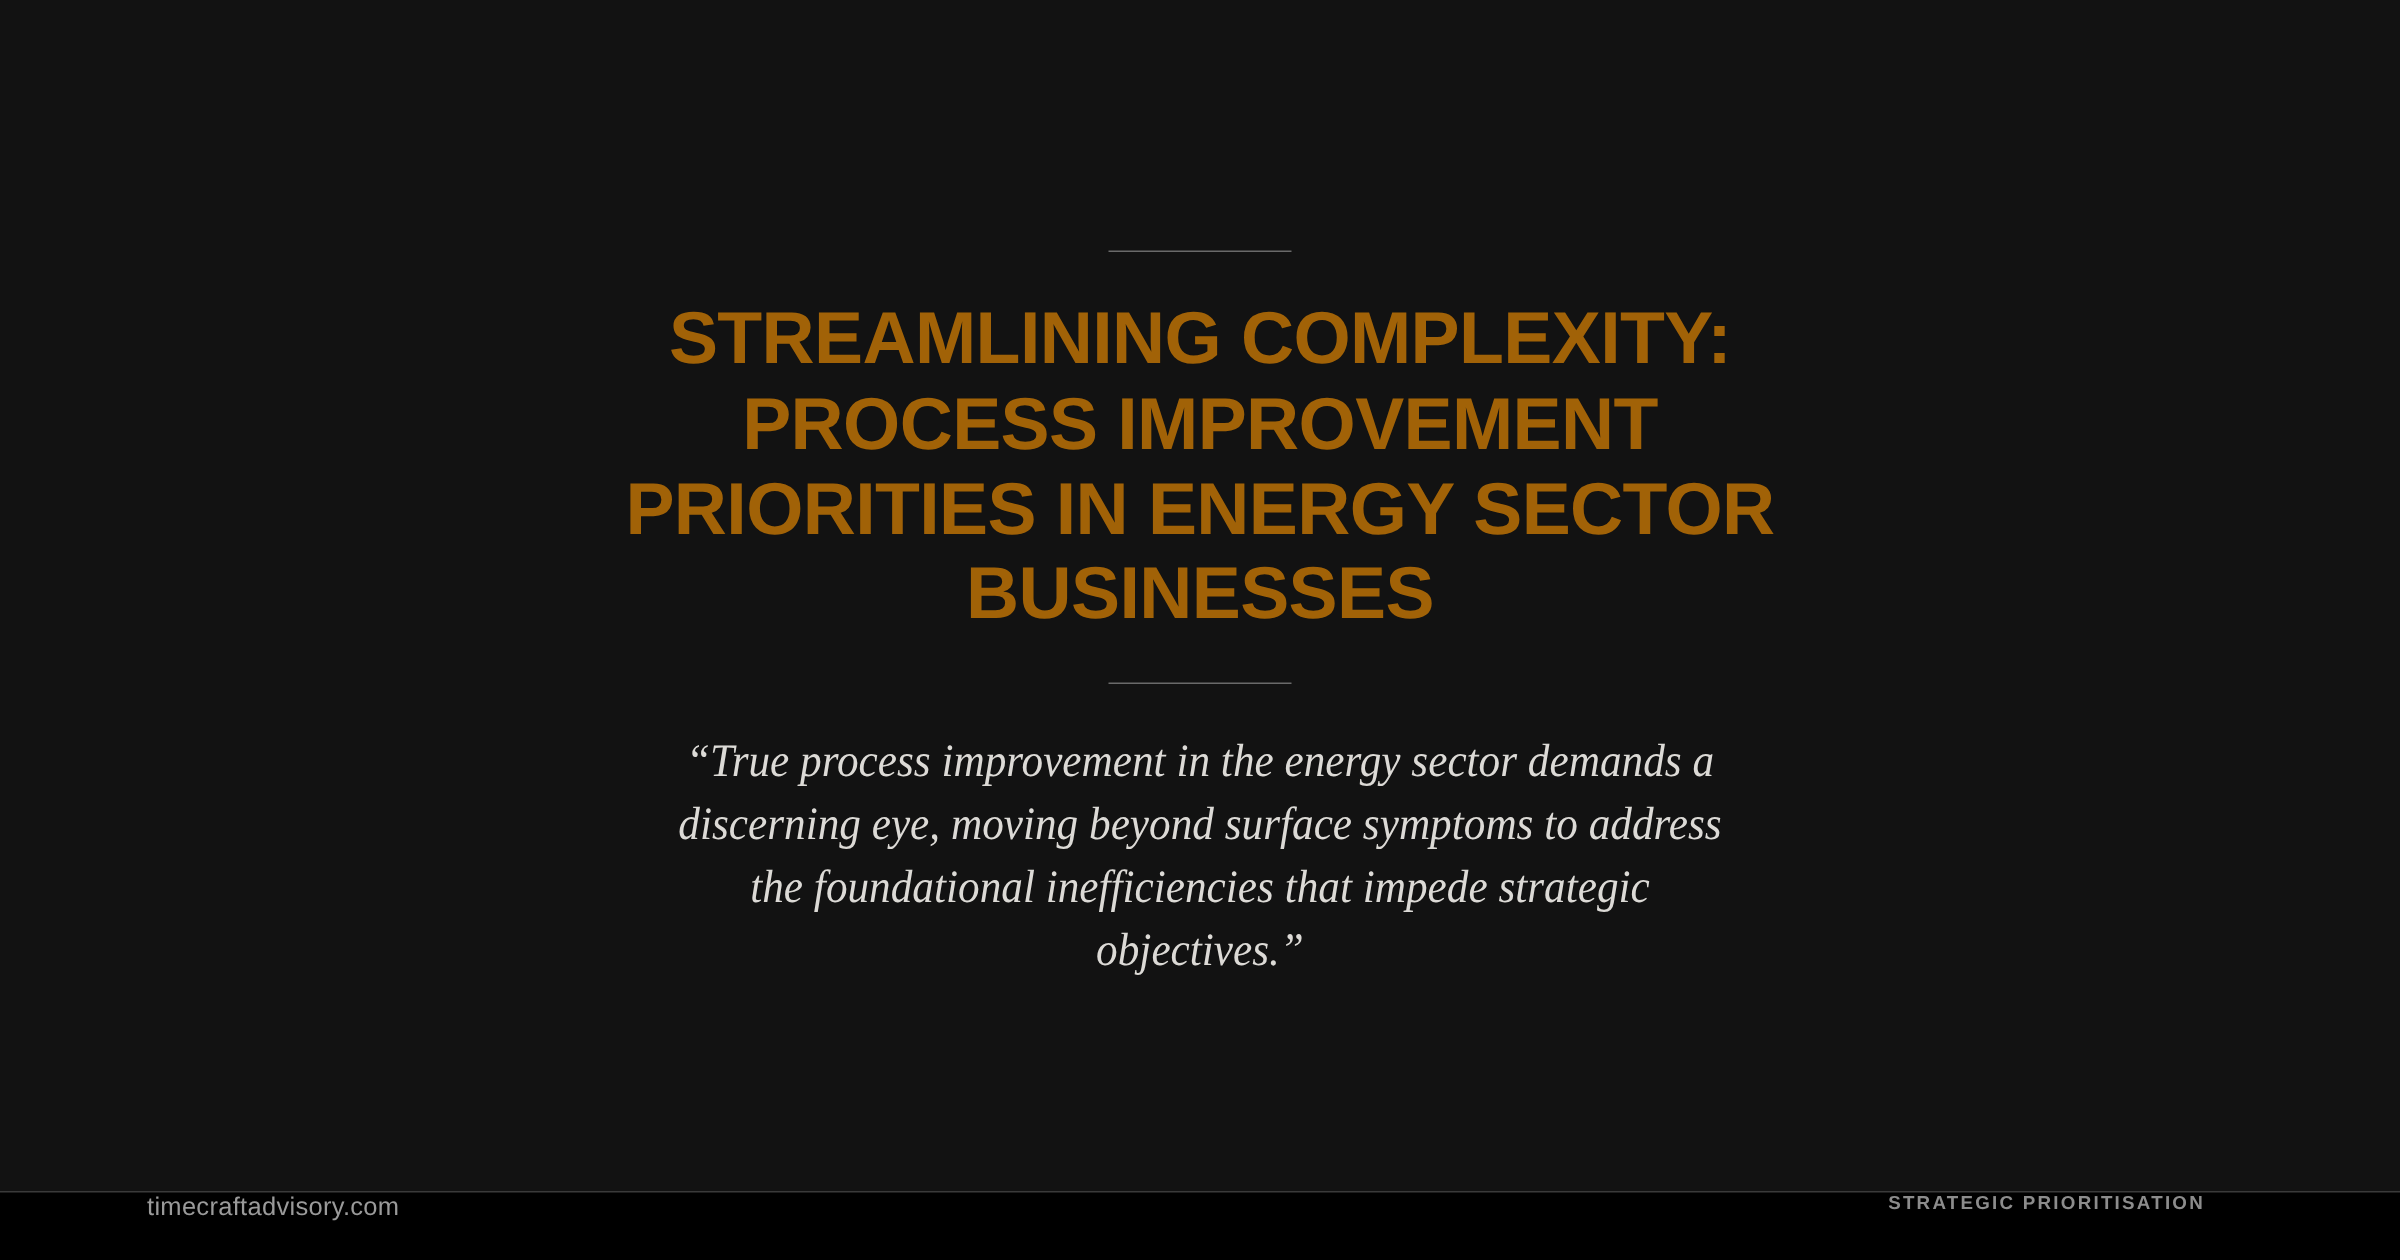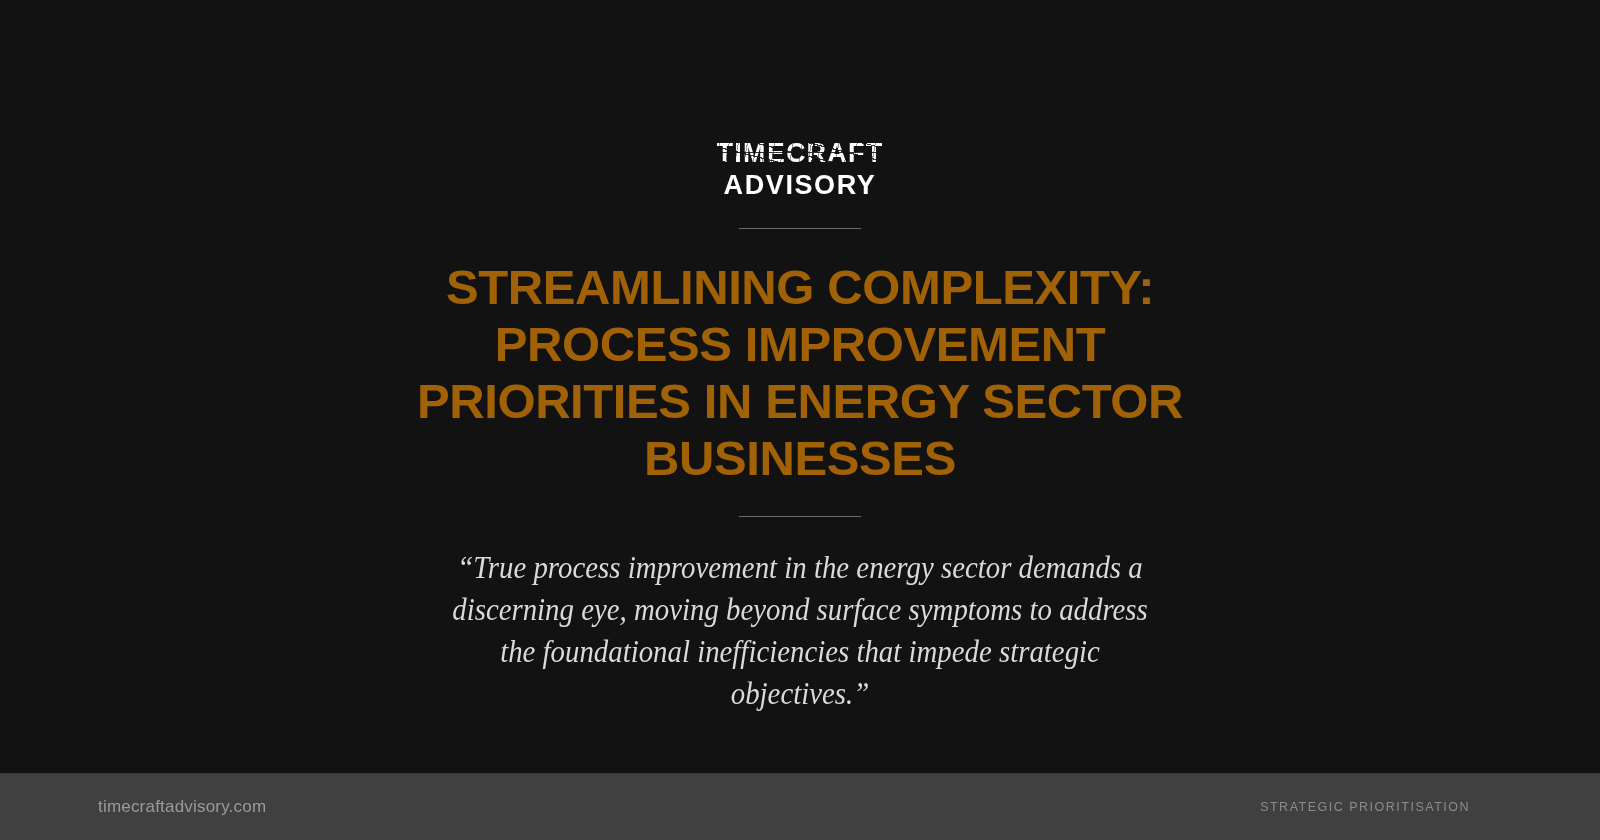--- a/index.html
+++ b/index.html
@@ -124,54 +124,51 @@
     line-height:1.35;
     transform:scaleX(.93);
   }
 
   
   .footer {
     position:absolute;
     left:0;
     bottom:0;
     width:1600px;
-    height:67px;
-    background:#404040;
+    height:46px;
+    background:#000000;
     border-top:1px solid #3a3a3a;
     display:flex;
-    align-items:center;
+    align-items:flex-start;
     justify-content:space-between;
     padding:0 98px 0 98px;
   }
 
   .footer-left {
     color:#9a9a9a;
     font-size:17px;
     letter-spacing:.2px;
   }
 
   .footer-right {
     color:#8c8c8c;
     font-size:12.5px;
     letter-spacing:1.5px;
     text-transform:uppercase;
     padding-right:32px;
+    font-weight:bold;
   }
 </style>
 </head>
 <body>
 
 <div class="slide">
 
   <div class="content">
 
-    <div class="brand">
-      <div class="brand-top">TIMECRAFT</div>
-      <div class="brand-bottom">ADVISORY</div>
-    </div>
 
     <div class="divider divider-top"></div>
 
     <h1 class="title">STREAMLINING COMPLEXITY: PROCESS IMPROVEMENT PRIORITIES IN ENERGY SECTOR BUSINESSES</h1>
 
     <div class="divider divider-mid"></div>
 
     <blockquote class="quote">“True process improvement in the energy sector demands a discerning eye, moving beyond surface symptoms to address the foundational inefficiencies that impede strategic objectives.”</blockquote>
 
   </div>

